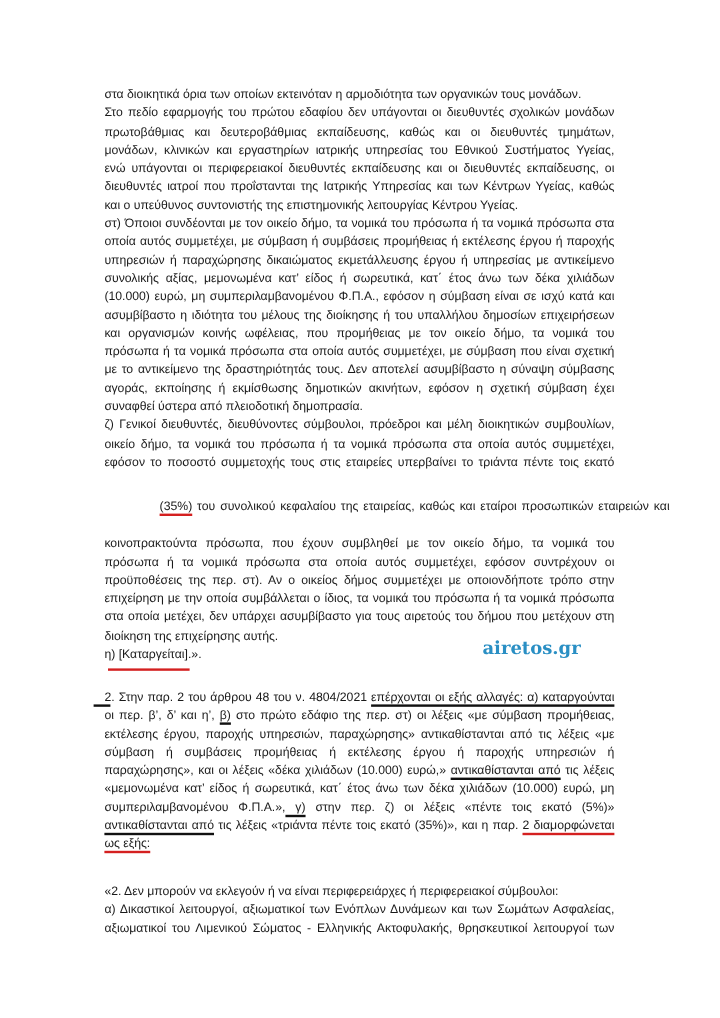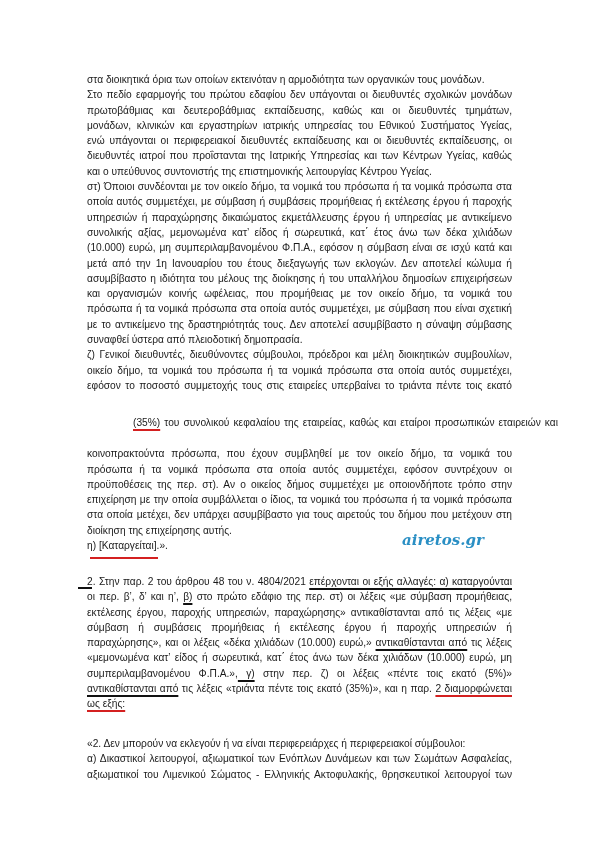--- a/index.html
+++ b/index.html
@@ -13,21 +13,21 @@
     font-family: "Liberation Sans", sans-serif;
     font-size: 10.2px; color: #1a1a1a;
     line-height: 15.3px;
   }
   .line { display: block; white-space: nowrap; height: 15.3px; }
   .just { text-align: justify; text-align-last: justify; white-space: normal; }
   .ul-black { text-decoration: underline; text-decoration-color: #111; text-decoration-thickness: 2px; text-underline-offset: 3px; }
   .ul-red { text-decoration: underline; text-decoration-color: #d42020; text-decoration-thickness: 2px; text-underline-offset: 3px; }
   .watermark {
     position: absolute; left: 402px; top: 531px;
-    font-family: "DejaVu Serif", serif; font-style: italic; font-weight: bold;
+    font-family: "DejaVu Serif", serif; font-weight: bold;
     font-size: 15px; color: #2a8fc4;
   }
   .redmark { position: absolute; height: 2px; background: #d42020; }
   .blackmark { position: absolute; height: 2px; background: #111; }
 </style>
 </head>
 <body>
 
 <div class="page">
 
@@ -37,25 +37,25 @@
       <span class="line just">πρωτοβάθμιας και δευτεροβάθμιας εκπαίδευσης, καθώς και οι διευθυντές τμημάτων,</span>
       <span class="line just">μονάδων, κλινικών και εργαστηρίων ιατρικής υπηρεσίας του Εθνικού Συστήματος Υγείας,</span>
       <span class="line just">ενώ υπάγονται οι περιφερειακοί διευθυντές εκπαίδευσης και οι διευθυντές εκπαίδευσης, οι</span>
       <span class="line just">διευθυντές ιατροί που προΐστανται της Ιατρικής Υπηρεσίας και των Κέντρων Υγείας, καθώς</span>
       <span class="line">και ο υπεύθυνος συντονιστής της επιστημονικής λειτουργίας Κέντρου Υγείας.</span>
       <span class="line just">στ) Όποιοι συνδέονται με τον οικείο δήμο, τα νομικά του πρόσωπα ή τα νομικά πρόσωπα στα</span>
       <span class="line just">οποία αυτός συμμετέχει, με σύμβαση ή συμβάσεις προμήθειας ή εκτέλεσης έργου ή παροχής</span>
       <span class="line just">υπηρεσιών ή παραχώρησης δικαιώματος εκμετάλλευσης έργου ή υπηρεσίας με αντικείμενο</span>
       <span class="line just">συνολικής αξίας, μεμονωμένα κατ’ είδος ή σωρευτικά, κατ΄ έτος άνω των δέκα χιλιάδων</span>
       <span class="line just">(10.000) ευρώ, μη συμπεριλαμβανομένου Φ.Π.Α., εφόσον η σύμβαση είναι σε ισχύ κατά και</span>
-      <span class="line just">μετά από την 1η Ιανουαρίου του έτους διεξαγωγής των εκλογών. Δεν αποτελεί κώλυμα ή</span>
       <span class="line just">ασυμβίβαστο η ιδιότητα του μέλους της διοίκησης ή του υπαλλήλου δημοσίων επιχειρήσεων</span>
       <span class="line just">και οργανισμών κοινής ωφέλειας, που προμήθειας με τον οικείο δήμο, τα νομικά του</span>
       <span class="line just">πρόσωπα ή τα νομικά πρόσωπα στα οποία αυτός συμμετέχει, με σύμβαση που είναι σχετική</span>
       <span class="line just">με το αντικείμενο της δραστηριότητάς τους. Δεν αποτελεί ασυμβίβαστο η σύναψη σύμβασης</span>
+      <span class="line just">αγοράς, εκποίησης ή εκμίσθωσης δημοτικών ακινήτων, εφόσον η σχετική σύμβαση έχει</span>
       <span class="line">συναφθεί ύστερα από πλειοδοτική δημοπρασία.</span>
       <span class="line just">ζ) Γενικοί διευθυντές, διευθύνοντες σύμβουλοι, πρόεδροι και μέλη διοικητικών συμβουλίων,</span>
       <span class="line just">οικείο δήμο, τα νομικά του πρόσωπα ή τα νομικά πρόσωπα στα οποία αυτός συμμετέχει,</span>
       <span class="line just">εφόσον το ποσοστό συμμετοχής τους στις εταιρείες υπερβαίνει το τριάντα πέντε τοις εκατό</span>
     </div>
 
   <div class="text" style="top:415px;margin-left:46px;">
     <span class="line just"><span class="ul-red">(35%)</span><span> του συνολικού κεφαλαίου της εταιρείας, καθώς και εταίροι προσωπικών εταιρειών και</span></span>
   </div>
 

